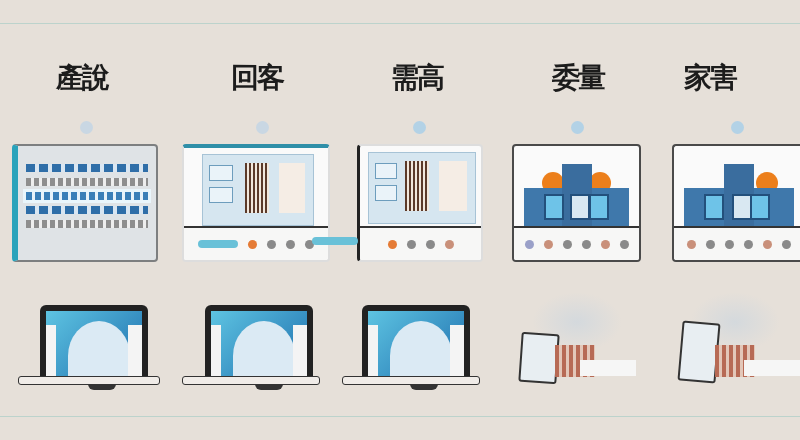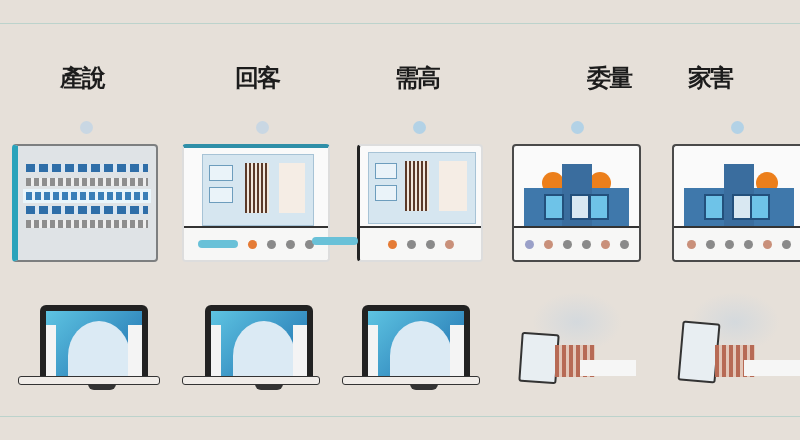--- a/index.html
+++ b/index.html
@@ -1,18 +1,18 @@
 <!DOCTYPE html>
 <html><head>
 <meta charset="utf-8">
 <style>
   html,body{margin:0;padding:0;}
   body{width:800px;height:440px;overflow:hidden;background:#e6e0d9;font-family:"DejaVu Sans",sans-serif;position:relative;}
   .hline{position:absolute;left:0;width:800px;height:1px;background:#bcd3cc;}
-  .title{position:absolute;top:58px;width:90px;text-align:center;font-family:"DejaVu Serif",serif;font-size:24px;font-weight:bold;color:#1c1c1c;letter-spacing:-2px;line-height:40px;}
+  .title{position:absolute;top:58px;width:90px;text-align:center;font-family:"DejaVu Serif",serif;font-size:28px;font-weight:bold;color:#1c1c1c;letter-spacing:-2px;line-height:40px;}
   .dot{position:absolute;top:121px;width:13px;height:13px;border-radius:50%;background:#c9d7e3;}
   .dot.blue{background:#b3d2e6;}
   .card{position:absolute;top:144px;height:118px;background:#fafafa;border:2px solid #4a4a4a;border-radius:4px;box-sizing:border-box;overflow:hidden;}
   .card .ctrl{position:absolute;left:0;right:0;bottom:0;height:32px;border-top:2px solid #333;background:#f7f7f6;display:flex;align-items:center;justify-content:center;gap:10px;}
   .cdot{width:9px;height:9px;border-radius:50%;background:#8a8a8a;}
   .cdot.orange{background:#e57b35;}
   .cdot.rose{background:#c9907a;}
   .cdot.lav{background:#9aa0c8;}
   .pill{width:40px;height:8px;border-radius:4px;background:#69c1d8;}
   
@@ -39,21 +39,21 @@
 </style>
 </head>
 <body>
 
 <div class="hline" style="top:23px"></div>
 <div class="hline" style="top:416px"></div>
 
 <div class="title" style="left:37px">產說</div>
 <div class="title" style="left:212px">回客</div>
 <div class="title" style="left:372px">需高</div>
-<div class="title" style="left:564px">委量</div>
+<div class="title" style="left:533px">委量</div>
 <div class="title" style="left:665px">家害</div>
 
 <div class="dot" style="left:80px"></div>
 <div class="dot" style="left:256px"></div>
 <div class="dot blue" style="left:413px"></div>
 <div class="dot blue" style="left:571px"></div>
 <div class="dot blue" style="left:731px"></div>
 
 <div class="tbl">
   <div class="row"></div>

